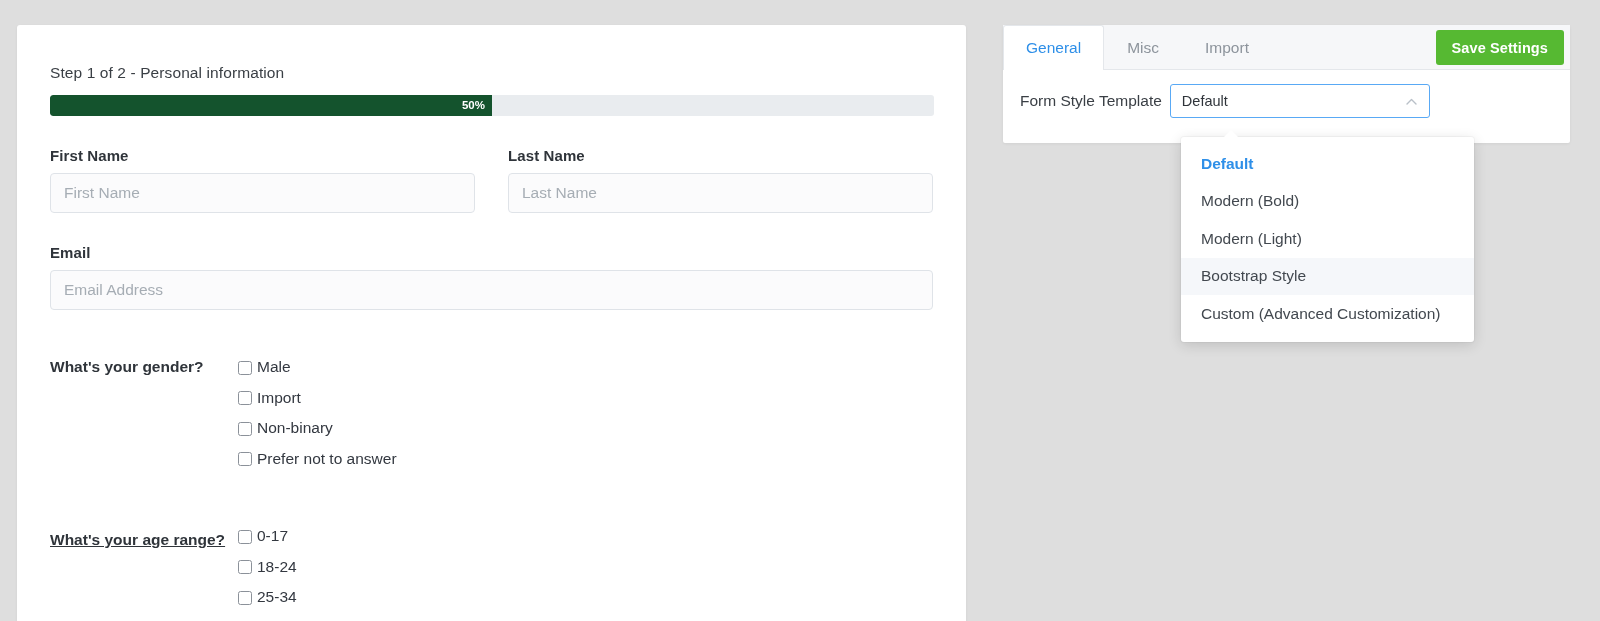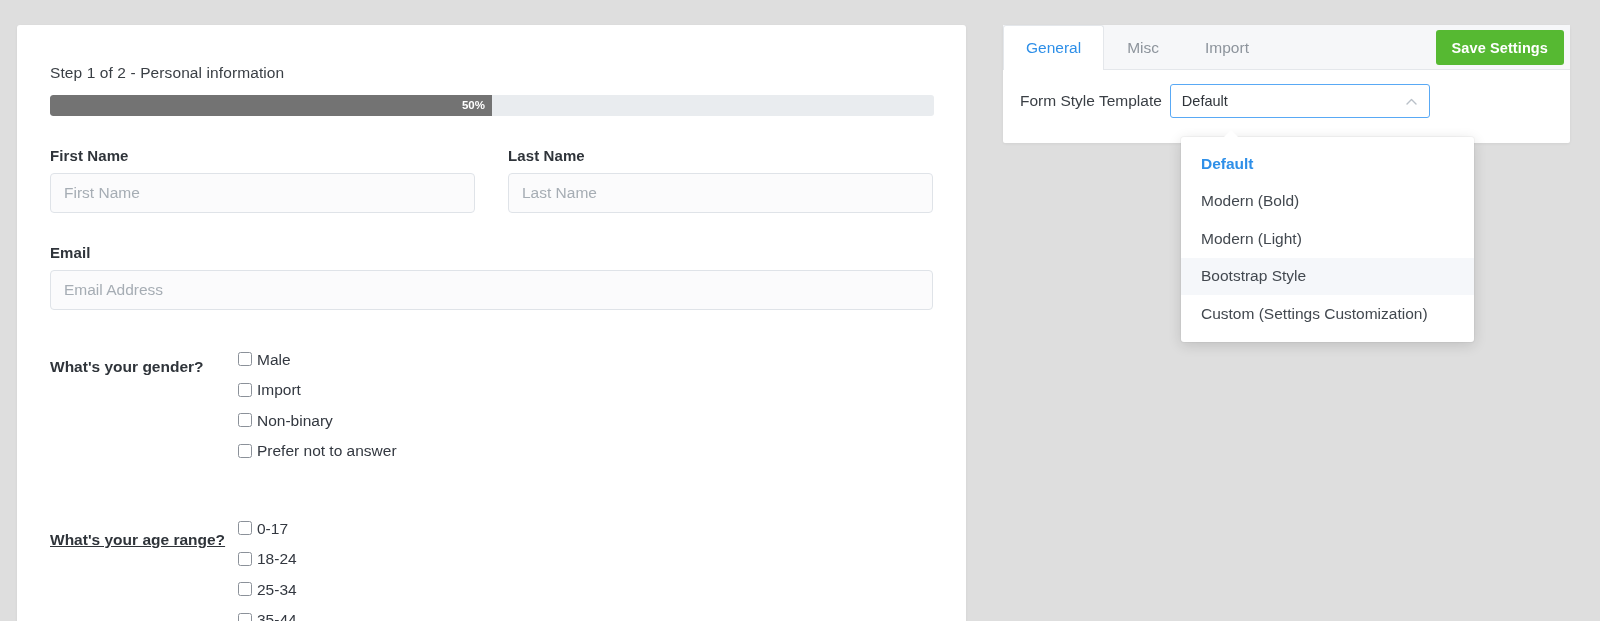--- a/index.html
+++ b/index.html
@@ -37,21 +37,21 @@
     position: relative;
     width: 884px;
     height: 21px;
     background: #e9ecef;
     border-radius: 3px;
     overflow: hidden;
   }
   .progress-fill {
     position: absolute; left:0; top:0; bottom:0;
     width: 50%;
-    background: #737373;
+    background: #14532d;
     border-radius: 3px 0 0 3px;
     display: flex;
     align-items: center;
     justify-content: flex-end;
     text-align: center;
   }
   .progress-text {
     color: #ffffff;
     font-size: 11.5px;
     font-weight: 700;
@@ -100,21 +100,21 @@
     font-size: 15.5px;
     font-weight: 700;
     color: #2f343a;
     line-height: 31px;
     padding-top: 8px;
   }
   .question-label.two-line { line-height: 31px; padding-top: 12px; text-decoration: underline; }
   .options { flex: 1; padding-top: 1px;}
   .option-row {
     display: flex;
-    align-items: center;
+    align-items: flex-end;
     height: 30.5px;
   }
   .cbx {
     -webkit-appearance: none;
     appearance: none;
     width: 14px; height: 14px;
     border: 1.3px solid #8b9199;
     border-radius: 2.5px;
     background: #ffffff;
     margin: 0 5px 0 0;
@@ -362,17 +362,17 @@
     <div class="dd-item">
       <span>Modern (Bold)</span>
     </div>
     <div class="dd-item">
       <span>Modern (Light)</span>
     </div>
     <div class="dd-item highlighted">
       <span>Bootstrap Style</span>
     </div>
     <div class="dd-item">
-      <span>Custom (Settings Customization)</span>
+      <span>Custom (Advanced Customization)</span>
     </div>
   </div>
 
 </div>
 
 </body></html>

